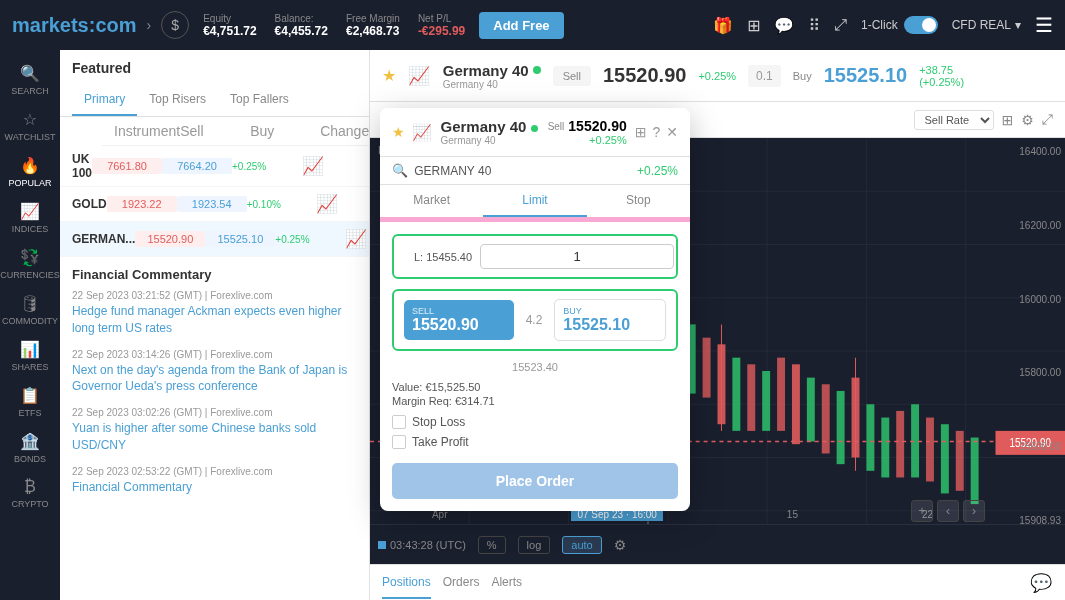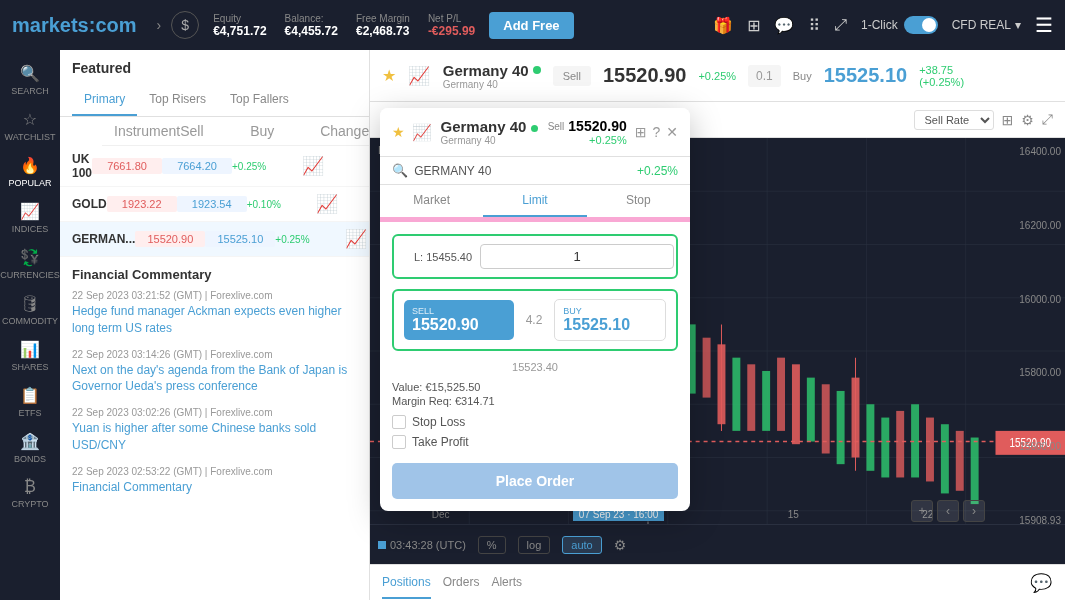--- a/index.html
+++ b/index.html
@@ -13,21 +13,20 @@
       align-items: center;
       padding: 0 12px;
       gap: 10px;
       position: relative;
       z-index: 10;
     }
     .logo {
       color: white;
       font-size: 20px;
       font-weight: bold;
-      margin-right: 10px;
     }
     .logo span { color: #4a9fd4; }
     .nav-arrow { color: #888; font-size: 14px; cursor: pointer; }
     .nav-currency-icon {
       width: 28px; height: 28px;
       border: 1px solid #555;
       border-radius: 50%;
       display: flex; align-items: center; justify-content: center;
       color: #aaa; font-size: 14px;
     }
@@ -816,21 +815,21 @@
         <span class="price-label">16400.00</span>
         <span class="price-label">16200.00</span>
         <span class="price-label">16000.00</span>
         <span class="price-label">15800.00</span>
         <span class="price-label">15600.00</span>
         <span class="price-label" style="color:#888;">15908.93</span>
       </div>
 
       
       <div class="time-axis">
-        <span class="time-label">Dec</span>
+        <span class="time-label">Apr</span>
         <span class="time-label active">07 Sep 23 · 16:00</span>
         <span class="time-label">15</span>
         <span class="time-label">22</span>
       </div>
 
       
       <div class="chart-nav">
         <div class="chart-nav-btn">+</div>
         <div class="chart-nav-btn">‹</div>
         <div class="chart-nav-btn">›</div>

